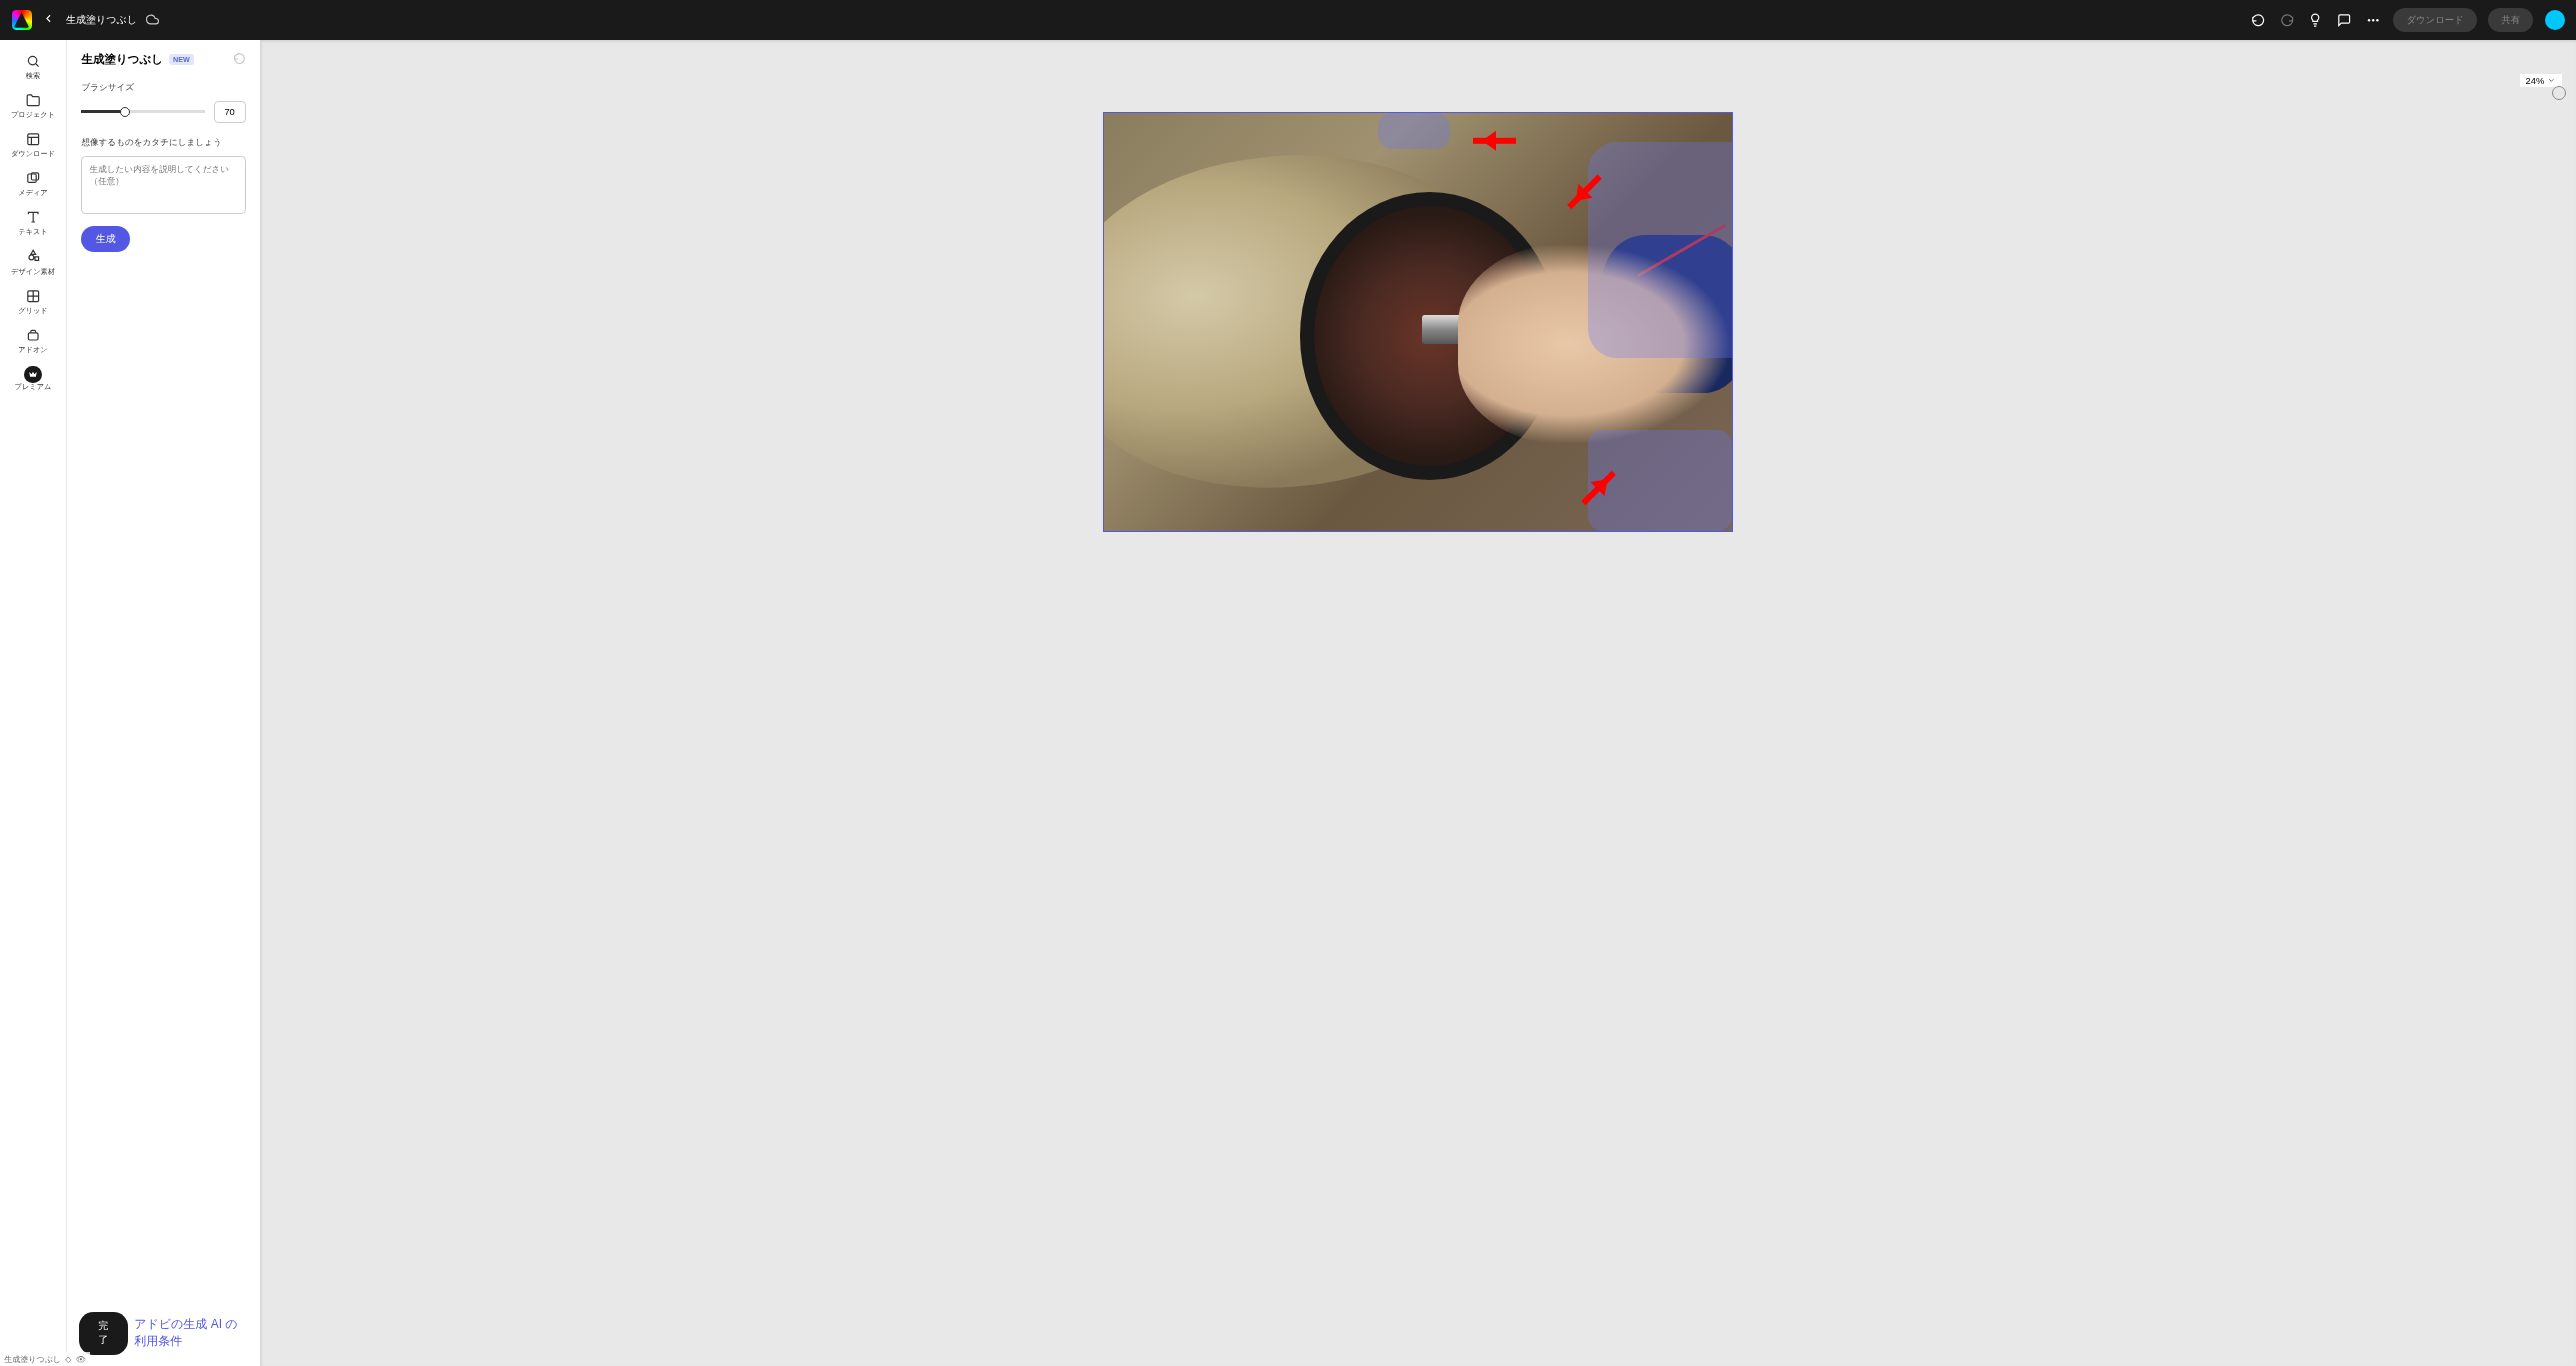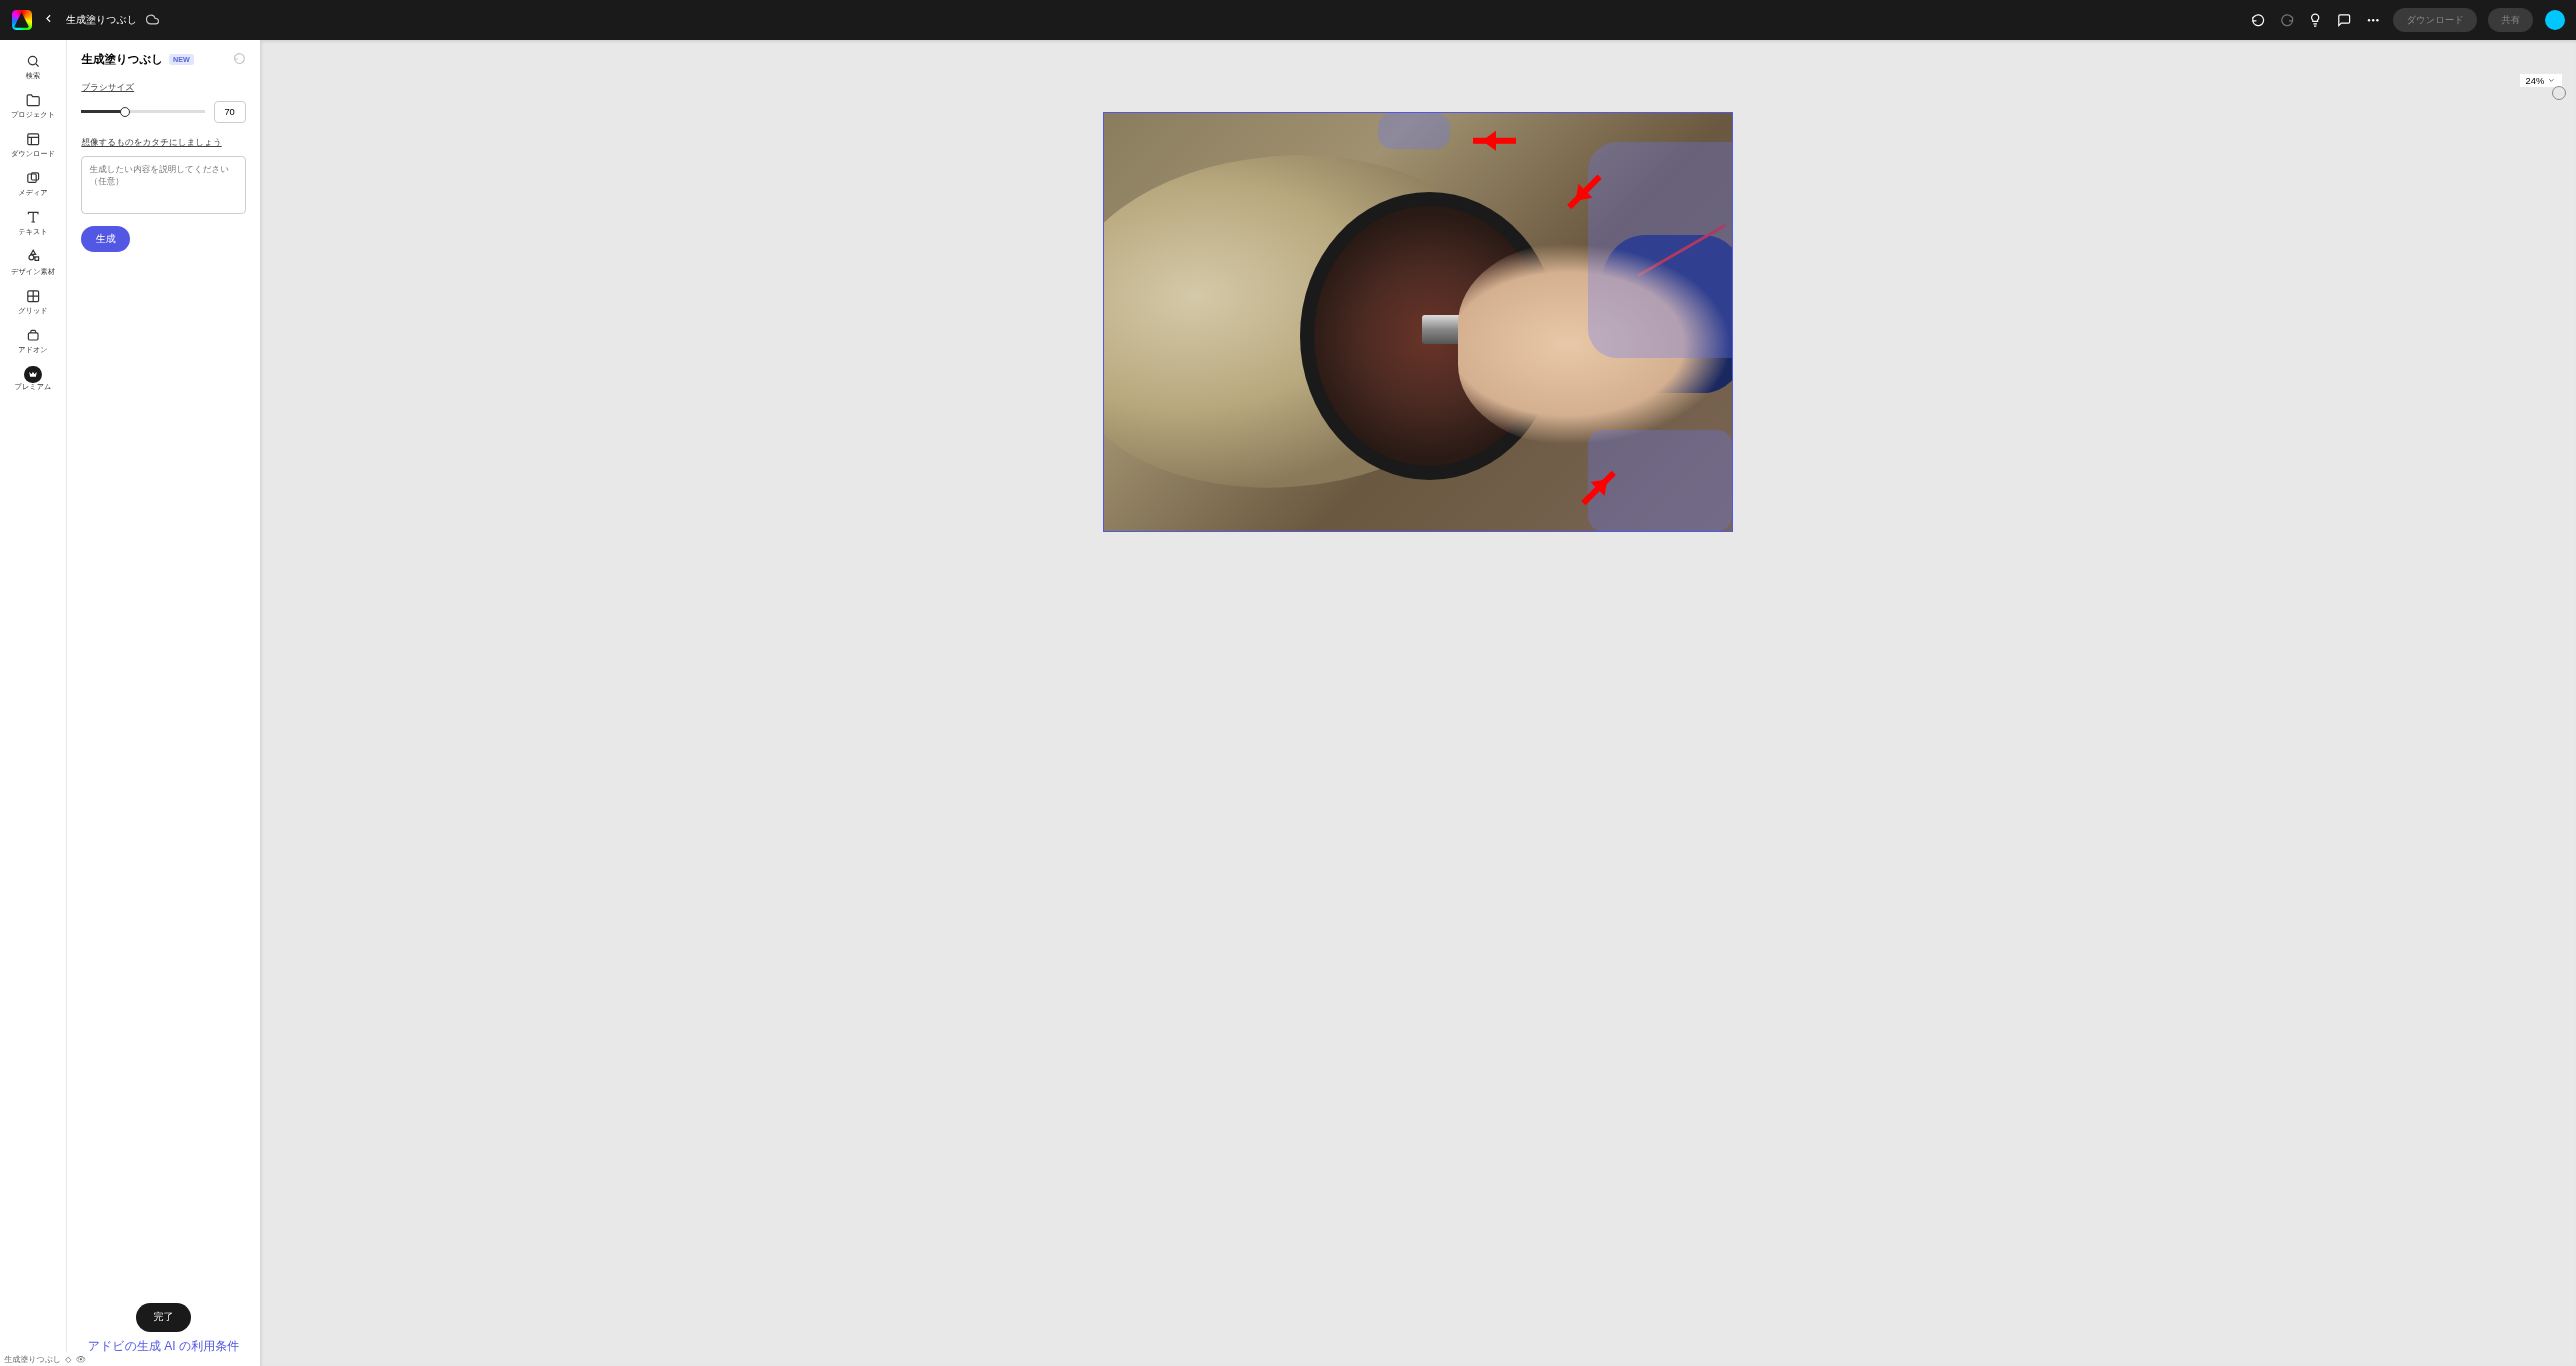--- a/index.html
+++ b/index.html
@@ -150,21 +150,20 @@
       border: none;
       cursor: pointer;
       opacity: 0.5;
     }
     
     .panel-body { padding: 5.8px 14.4px; }
     .section-label {
       font-size: 8.6px;
       color: #444;
       margin-bottom: 7.2px;
-      text-decoration: underline;
     }
     .slider-row {
       display: flex;
       align-items: center;
       gap: 8.6px;
       margin-bottom: 14.4px;
     }
     .slider-track {
       flex: 1;
       height: 2.9px;
@@ -214,21 +213,21 @@
       padding: 5.8px 14.4px;
       border-radius: 14.4px;
       font-size: 10px;
       cursor: pointer;
     }
     
     .panel-footer {
       margin-top: auto;
       padding: 11.5px;
       display: flex;
-      flex-direction: column;
+      flex-direction: row;
       align-items: center;
       gap: 6px;
     }
     .done-btn {
       background: #1a1a1a;
       color: #fff;
       border: none;
       padding: 7.2px 17.3px;
       border-radius: 14.4px;
       font-size: 10px;

